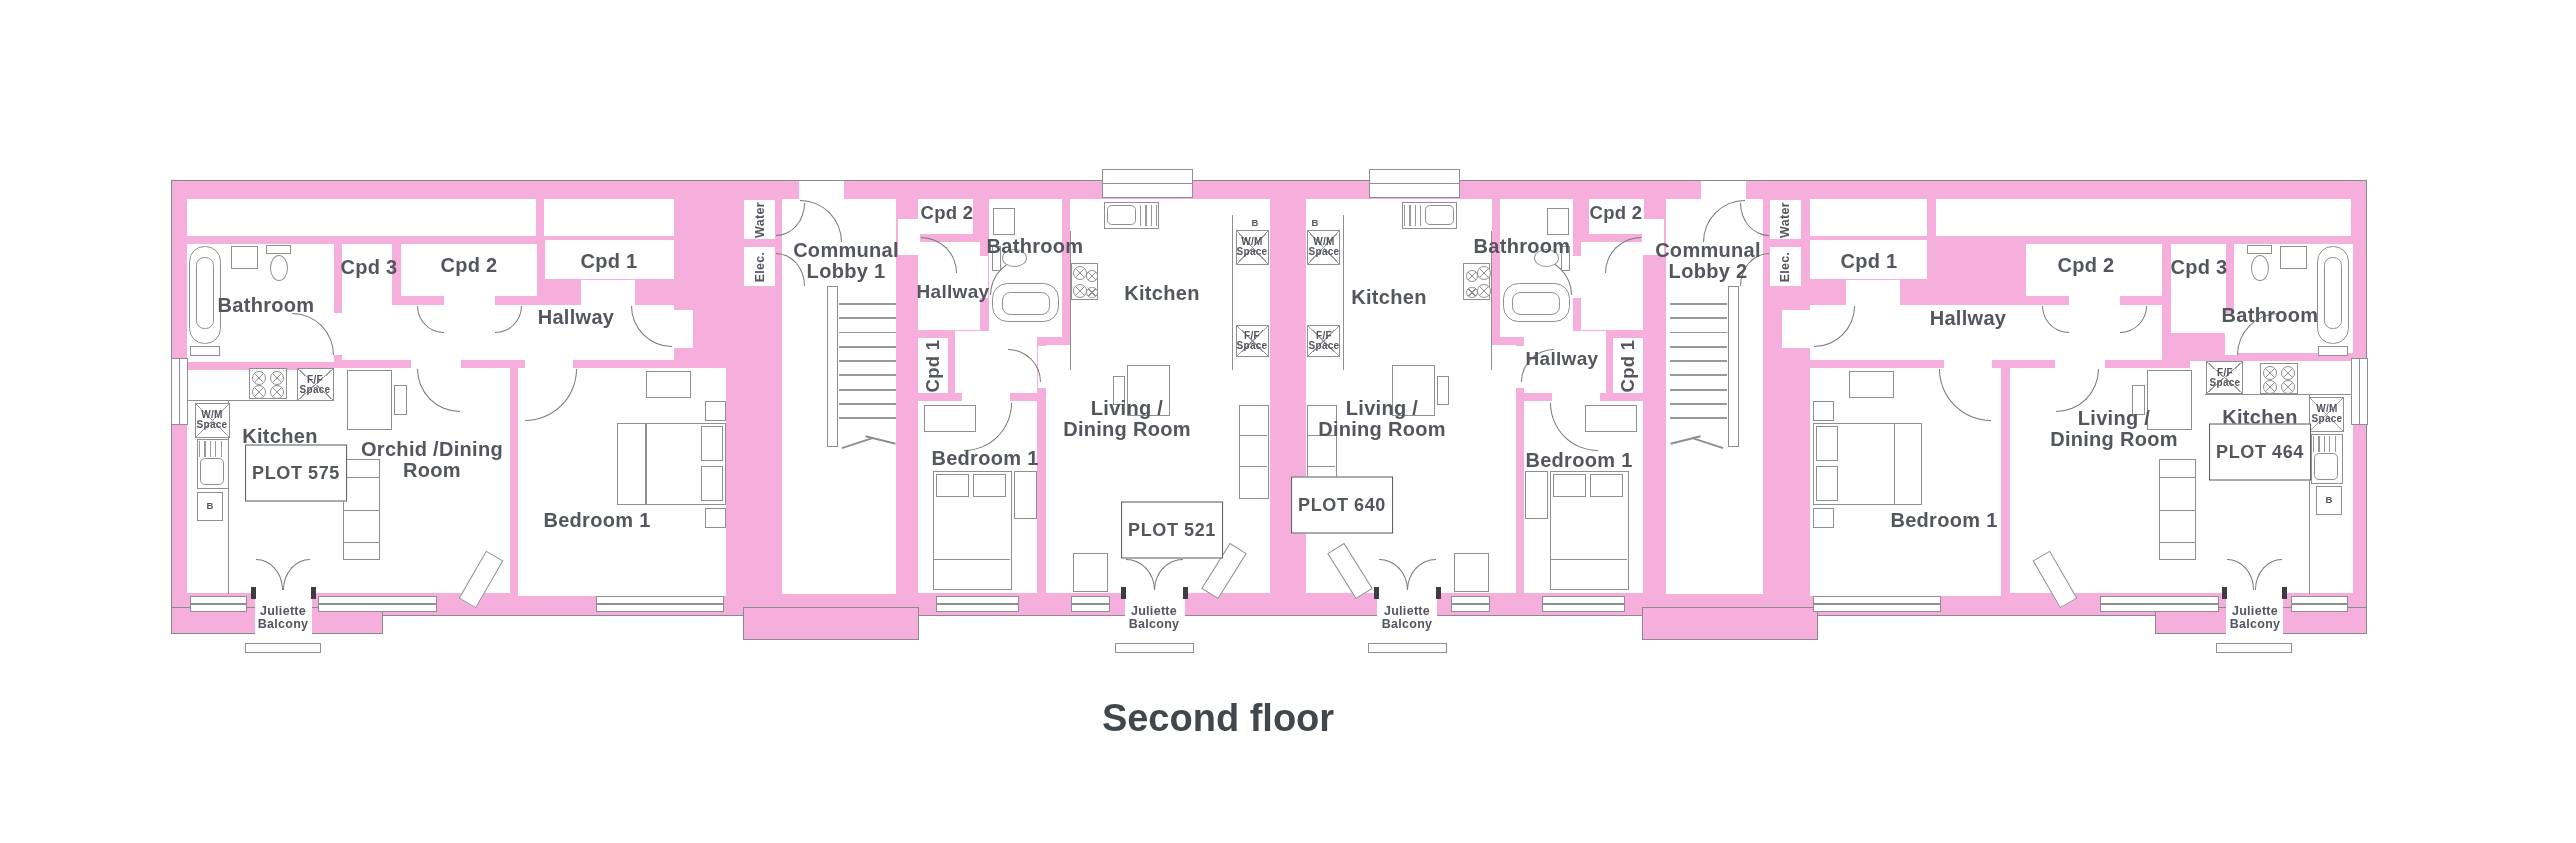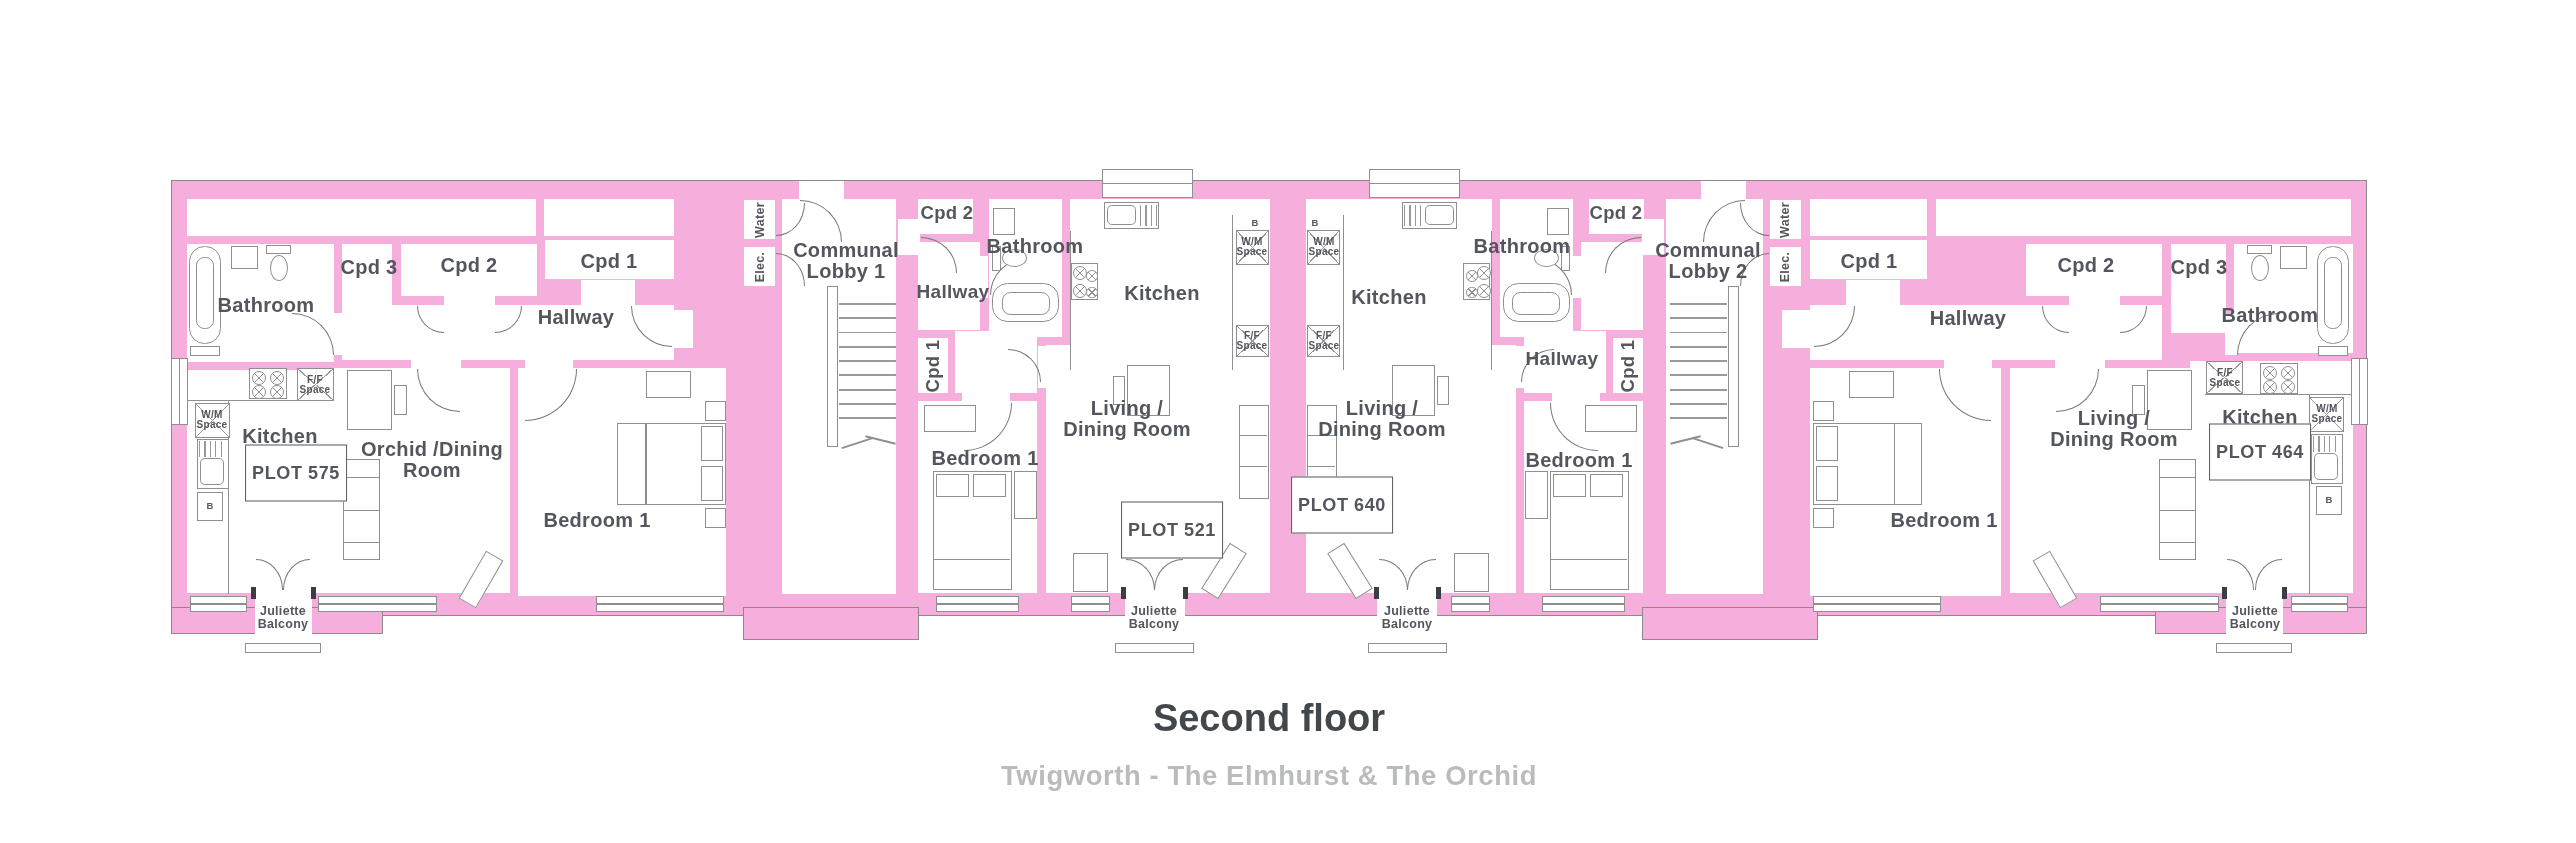--- a/index.html
+++ b/index.html
@@ -436,17 +436,16 @@
   <div class="lbl" style="left:1944px;top:520px;font-size:20px;">Bedroom 1</div>
   <div class="badge" style="left:2260px;top:452px;">PLOT 464</div>
   <div class="lbl" style="left:2225px;top:378px;font-size:10px;">F/F
 Space</div>
   <div class="lbl" style="left:2327px;top:414px;font-size:10px;">W/M
 Space</div>
   <div class="lbl" style="left:2329px;top:500px;font-size:9.5px;">B</div>
   <div class="lbl" style="left:2255px;top:618px;font-size:12.5px;">Juliette
 Balcony</div>
 
-  <div class="title" style="left:1269px;top:718px;">Second floor</div>
-  <div class="subtitle" style="left:1269px;top:776px;">Twigworth - The Elmhurst &amp; The Orchid</div>
+  <div class="title" style="left:1218px;top:718px;">Second floor</div>
 
 </div>
 
 
 </body></html>

